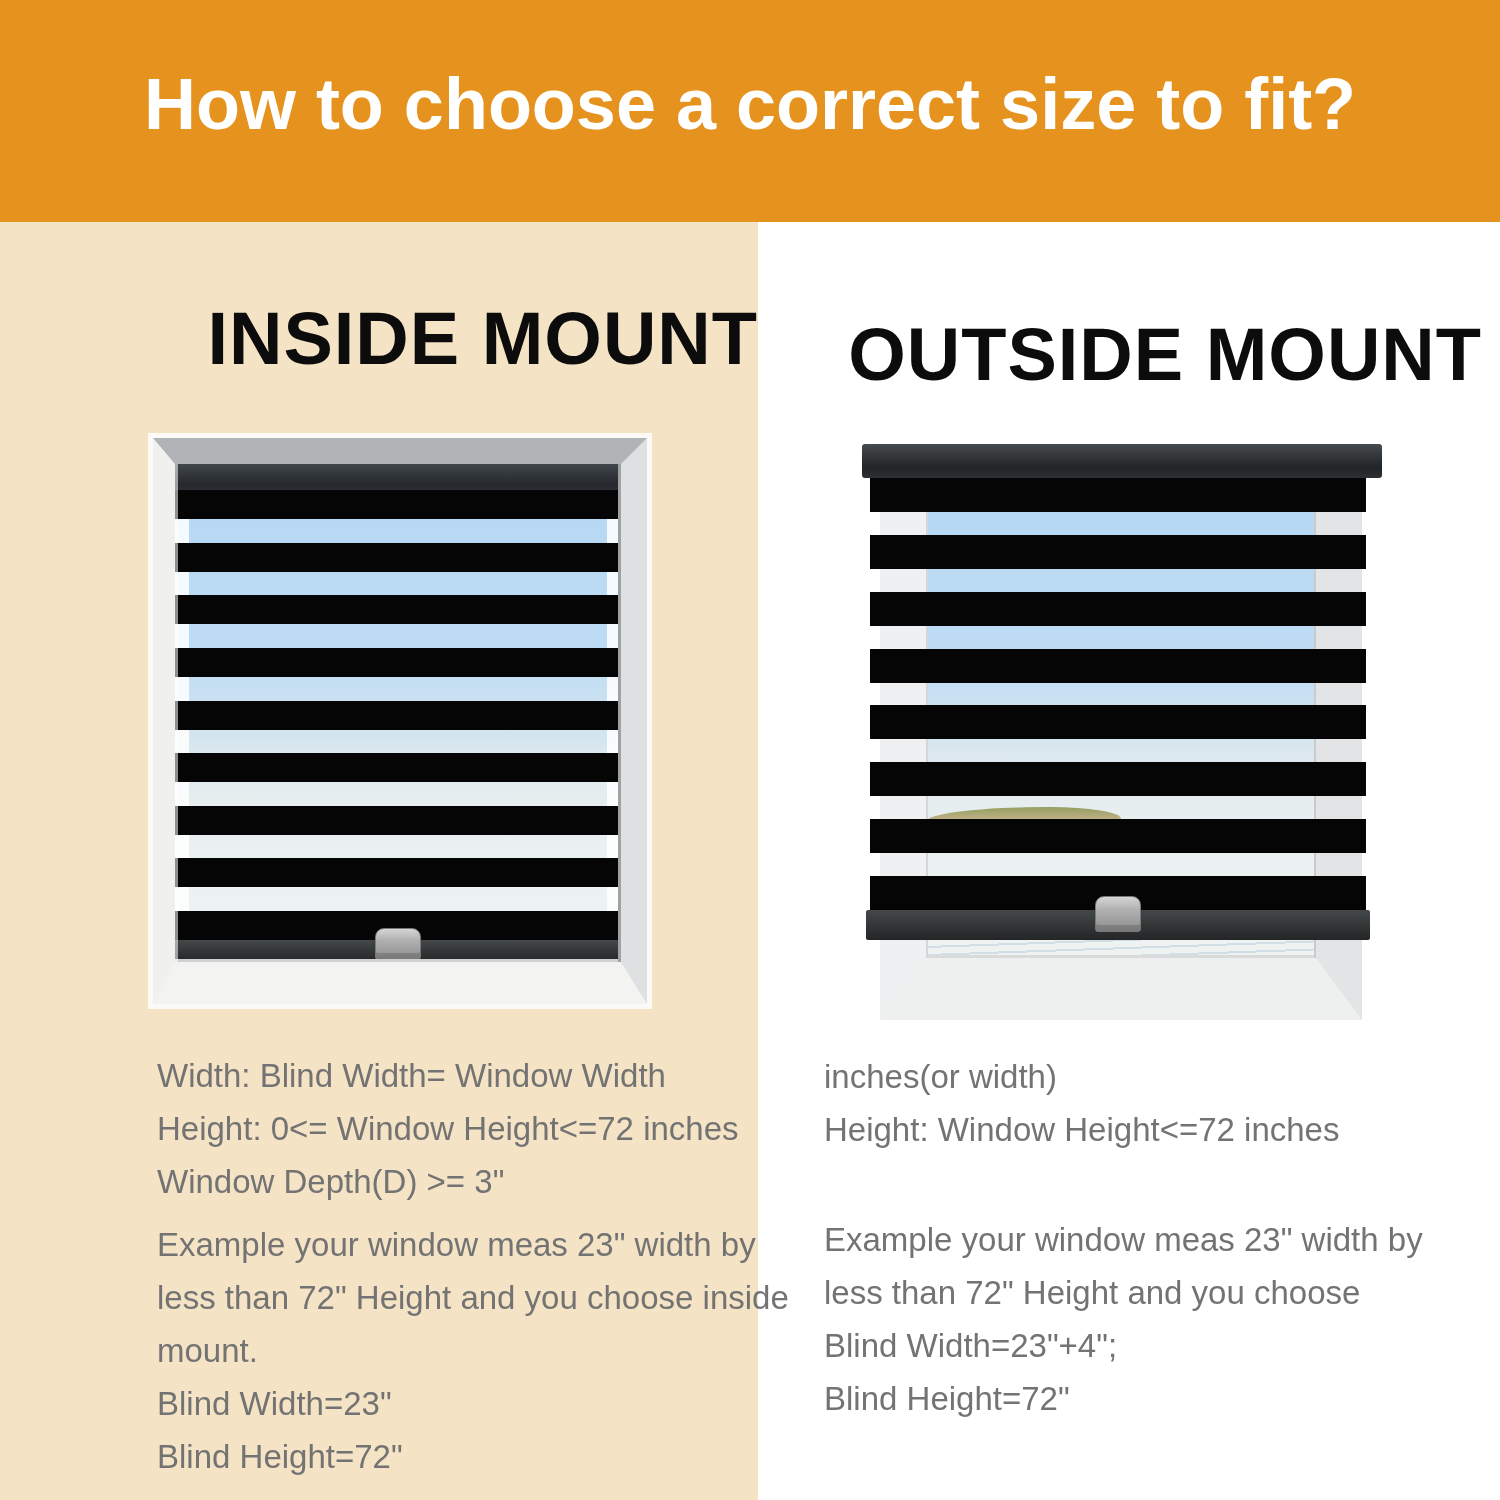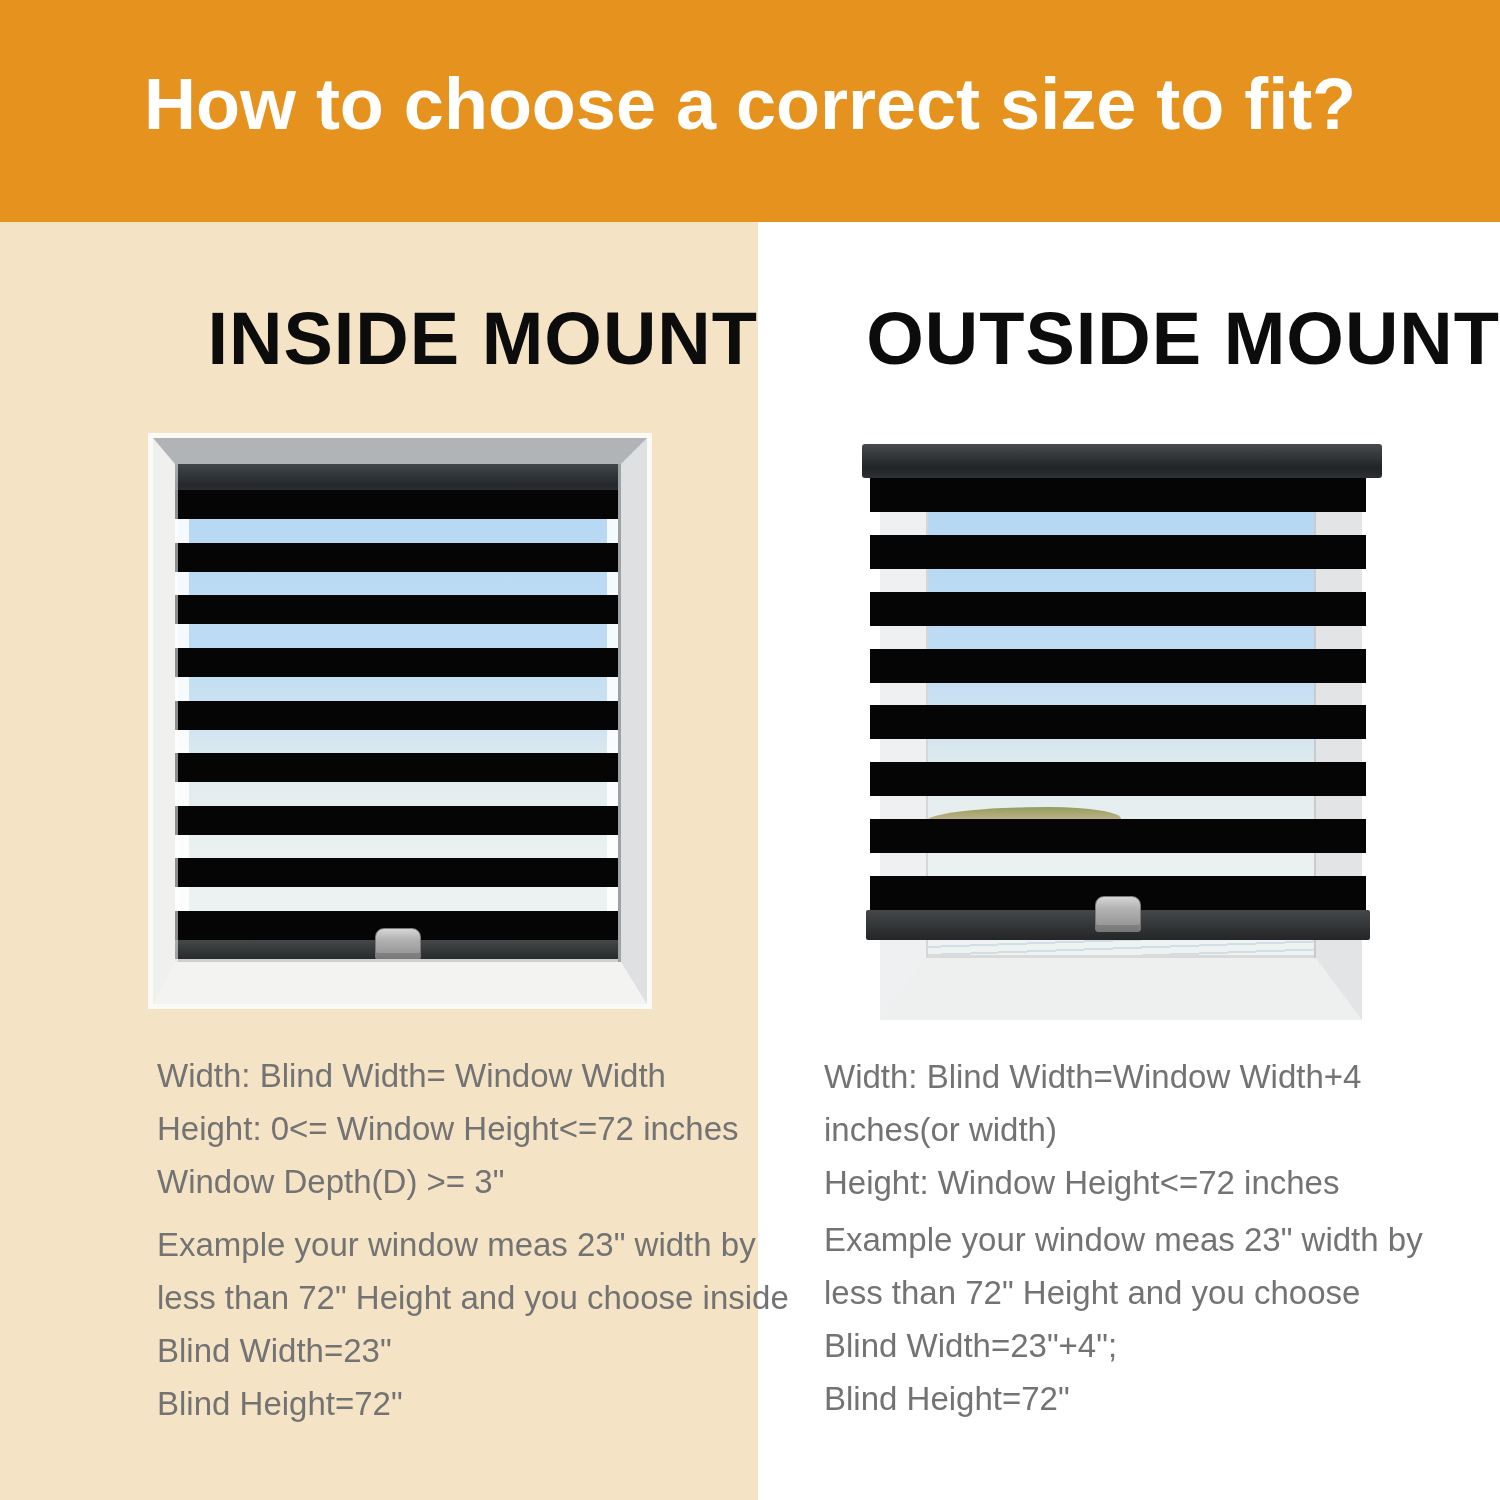--- a/index.html
+++ b/index.html
@@ -13,21 +13,21 @@
   .title{margin:0;font-size:72px;font-weight:bold;color:#ffffff;letter-spacing:0px;white-space:nowrap;}
 
   
   .col{position:absolute;top:222px;height:1278px;}
   .col.left{left:0;width:758px;}
   .col.right{left:758px;width:742px;background:#ffffff;}
 
   .heading{position:absolute;top:296px;margin:0;font-size:74px;font-weight:bold;
            color:#0c0c0c;text-align:right;letter-spacing:1px;white-space:nowrap;}
   .h-left{left:0;width:758px;}
-  .h-right{left:758px;width:742px;}
+  .h-right{left:740px;width:742px;margin-top:16px;}
 
   
   .glass{position:absolute;inset:0;
          background:linear-gradient(180deg,#b5d7f3 0%,#bedcf4 38%,#cfe3f0 52%,
                     #e2ebee 62%,#ebf1f1 78%,#eef3f2 100%);overflow:hidden;}
   .island{position:absolute;background:linear-gradient(180deg,#8e9a58 0%,#b9ab7c 70%,#c7bb90 100%);
           border-radius:70% 40% 10% 10% / 100% 80% 8% 8%;opacity:.95;}
   .islandL{left:5%;top:71%;width:41%;height:14px;}
   .islandR{left:0;top:69%;width:50%;height:16px;}
   .sea-streaks{position:absolute;left:0;right:0;bottom:0;height:9%;opacity:.8;
@@ -148,25 +148,25 @@
   </div>
 
   <div class="text tL specs">
       <div class="line">Width: Blind Width= Window Width</div>
       <div class="line">Height: 0&lt;= Window Height&lt;=72 inches</div>
       <div class="line">Window Depth(D) &gt;= 3"</div>
     </div>
   <div class="text tL ex">
       <div class="line">Example your window meas 23" width by</div>
       <div class="line">less than 72" Height and you choose inside</div>
+      <div class="line">mount.</div>
       <div class="line">Blind Width=23"</div>
       <div class="line">Blind Height=72"</div>
     </div>
   <div class="text tR specs">
-      <div class="line">Width: Blind Width=Window Width+4</div>
       <div class="line">inches(or width)</div>
       <div class="line">Height: Window Height&lt;=72 inches</div>
     </div>
   <div class="text tR ex">
       <div class="line">Example your window meas 23" width by</div>
       <div class="line">less than 72" Height and you choose</div>
       <div class="line">Blind Width=23"+4";</div>
       <div class="line">Blind Height=72"</div>
     </div>
 

